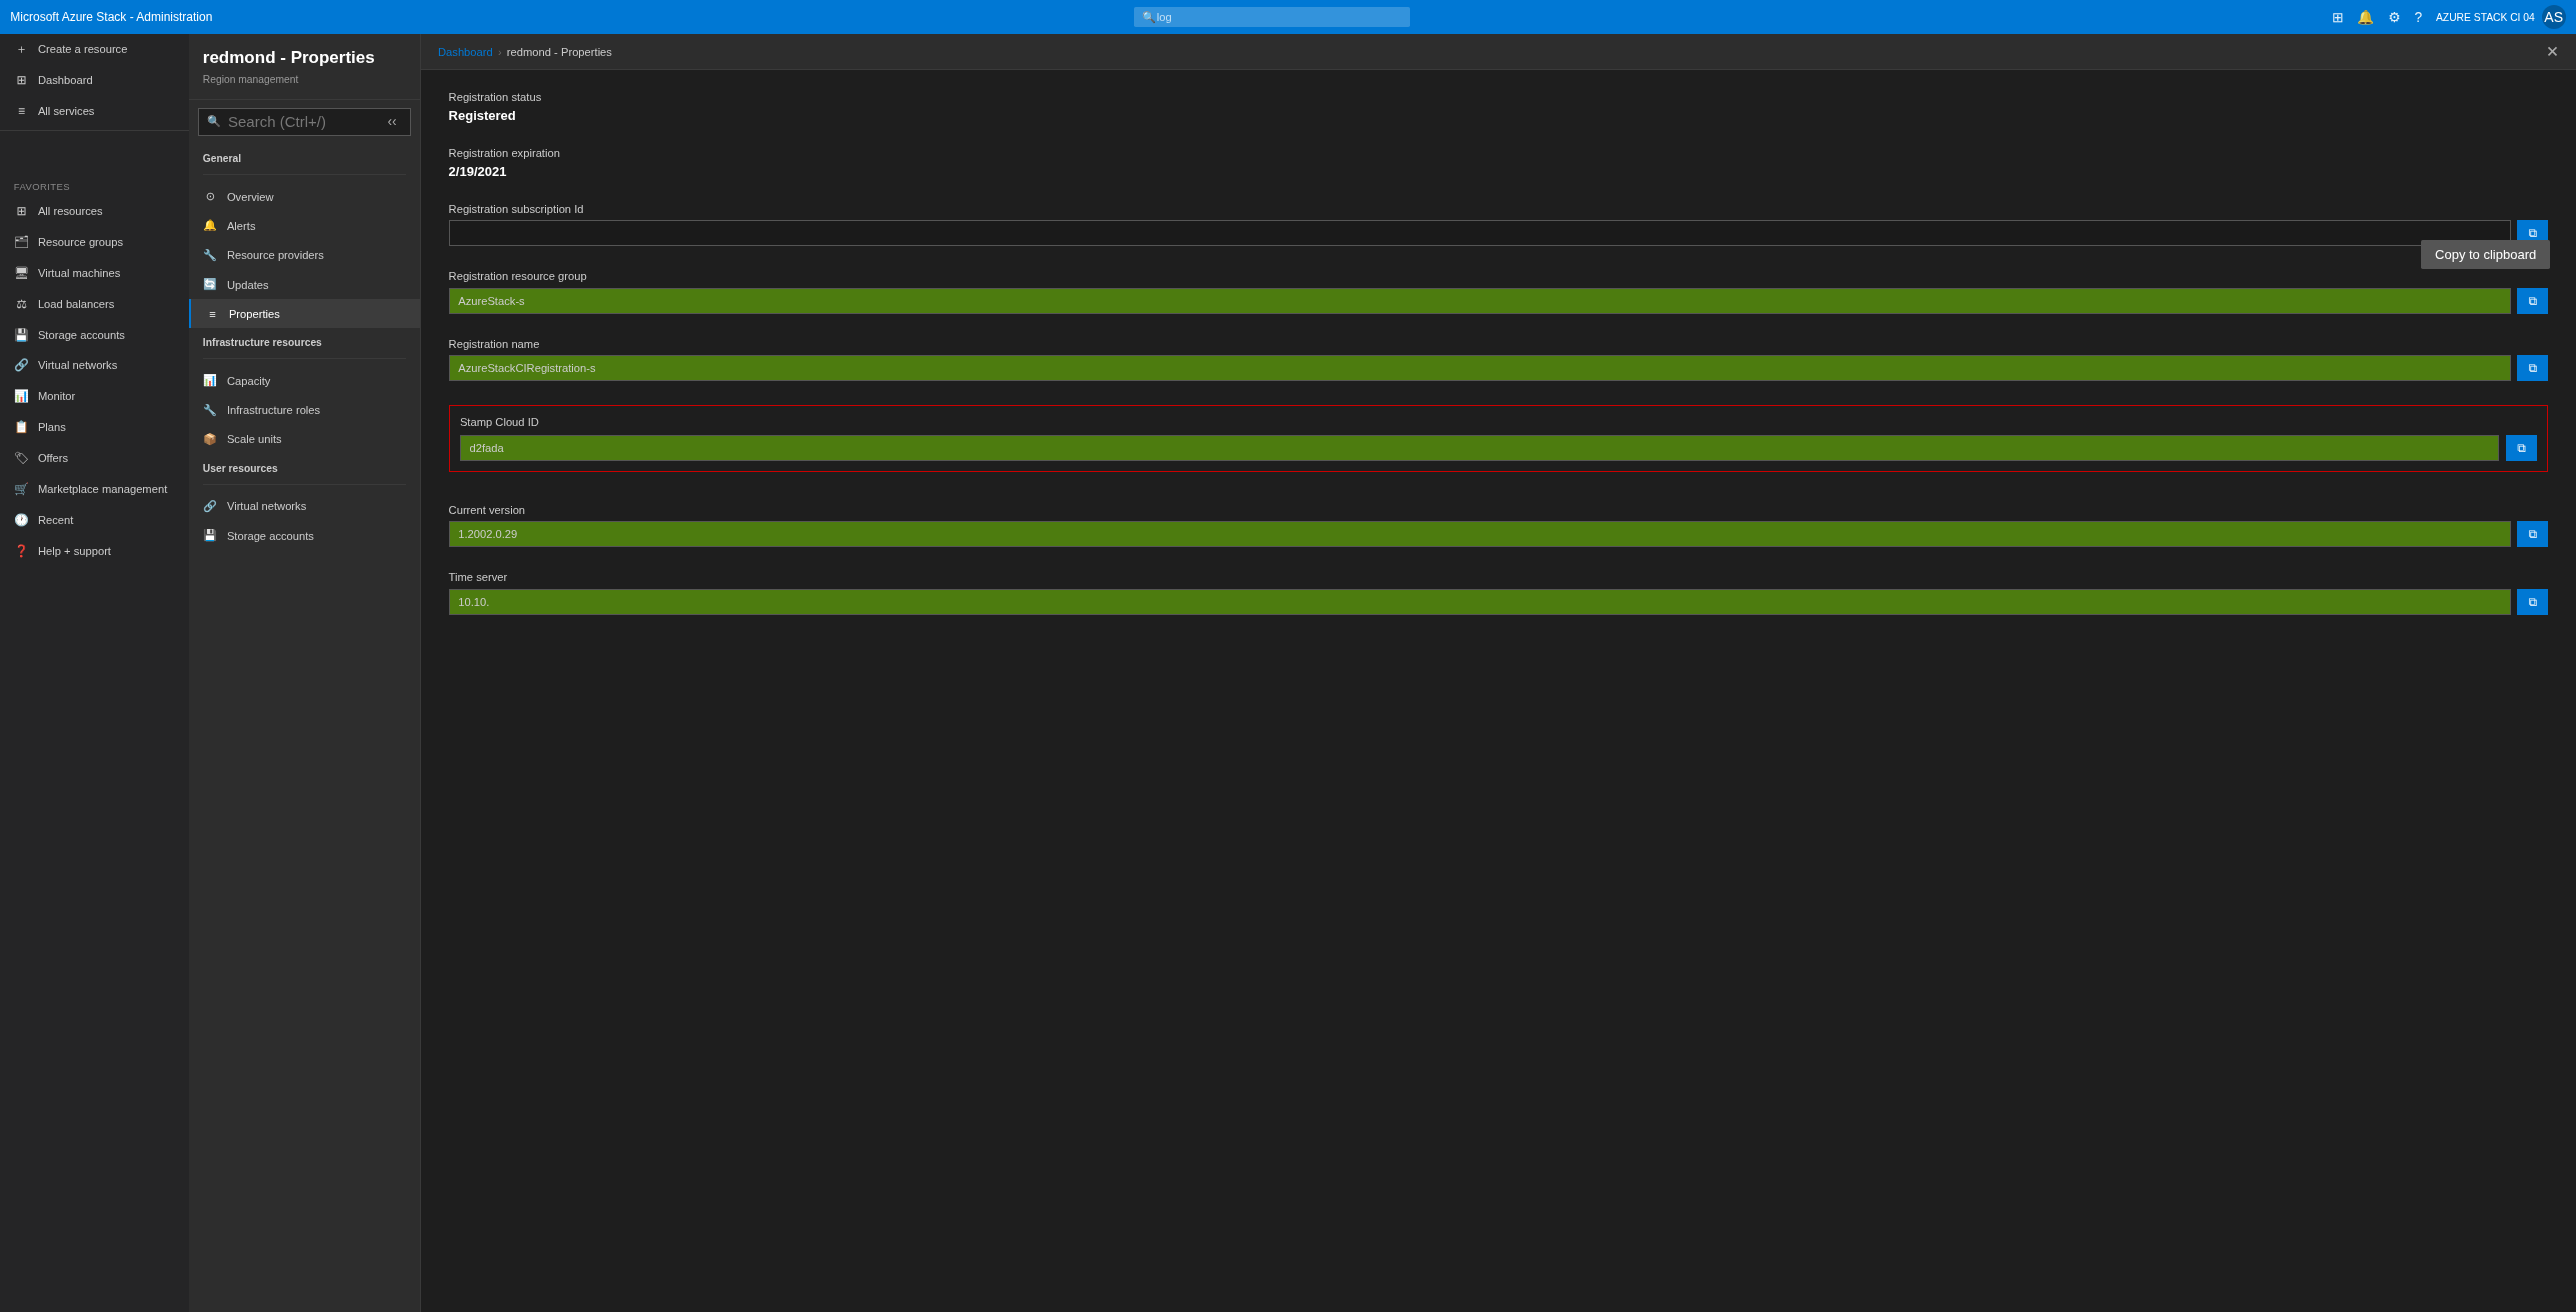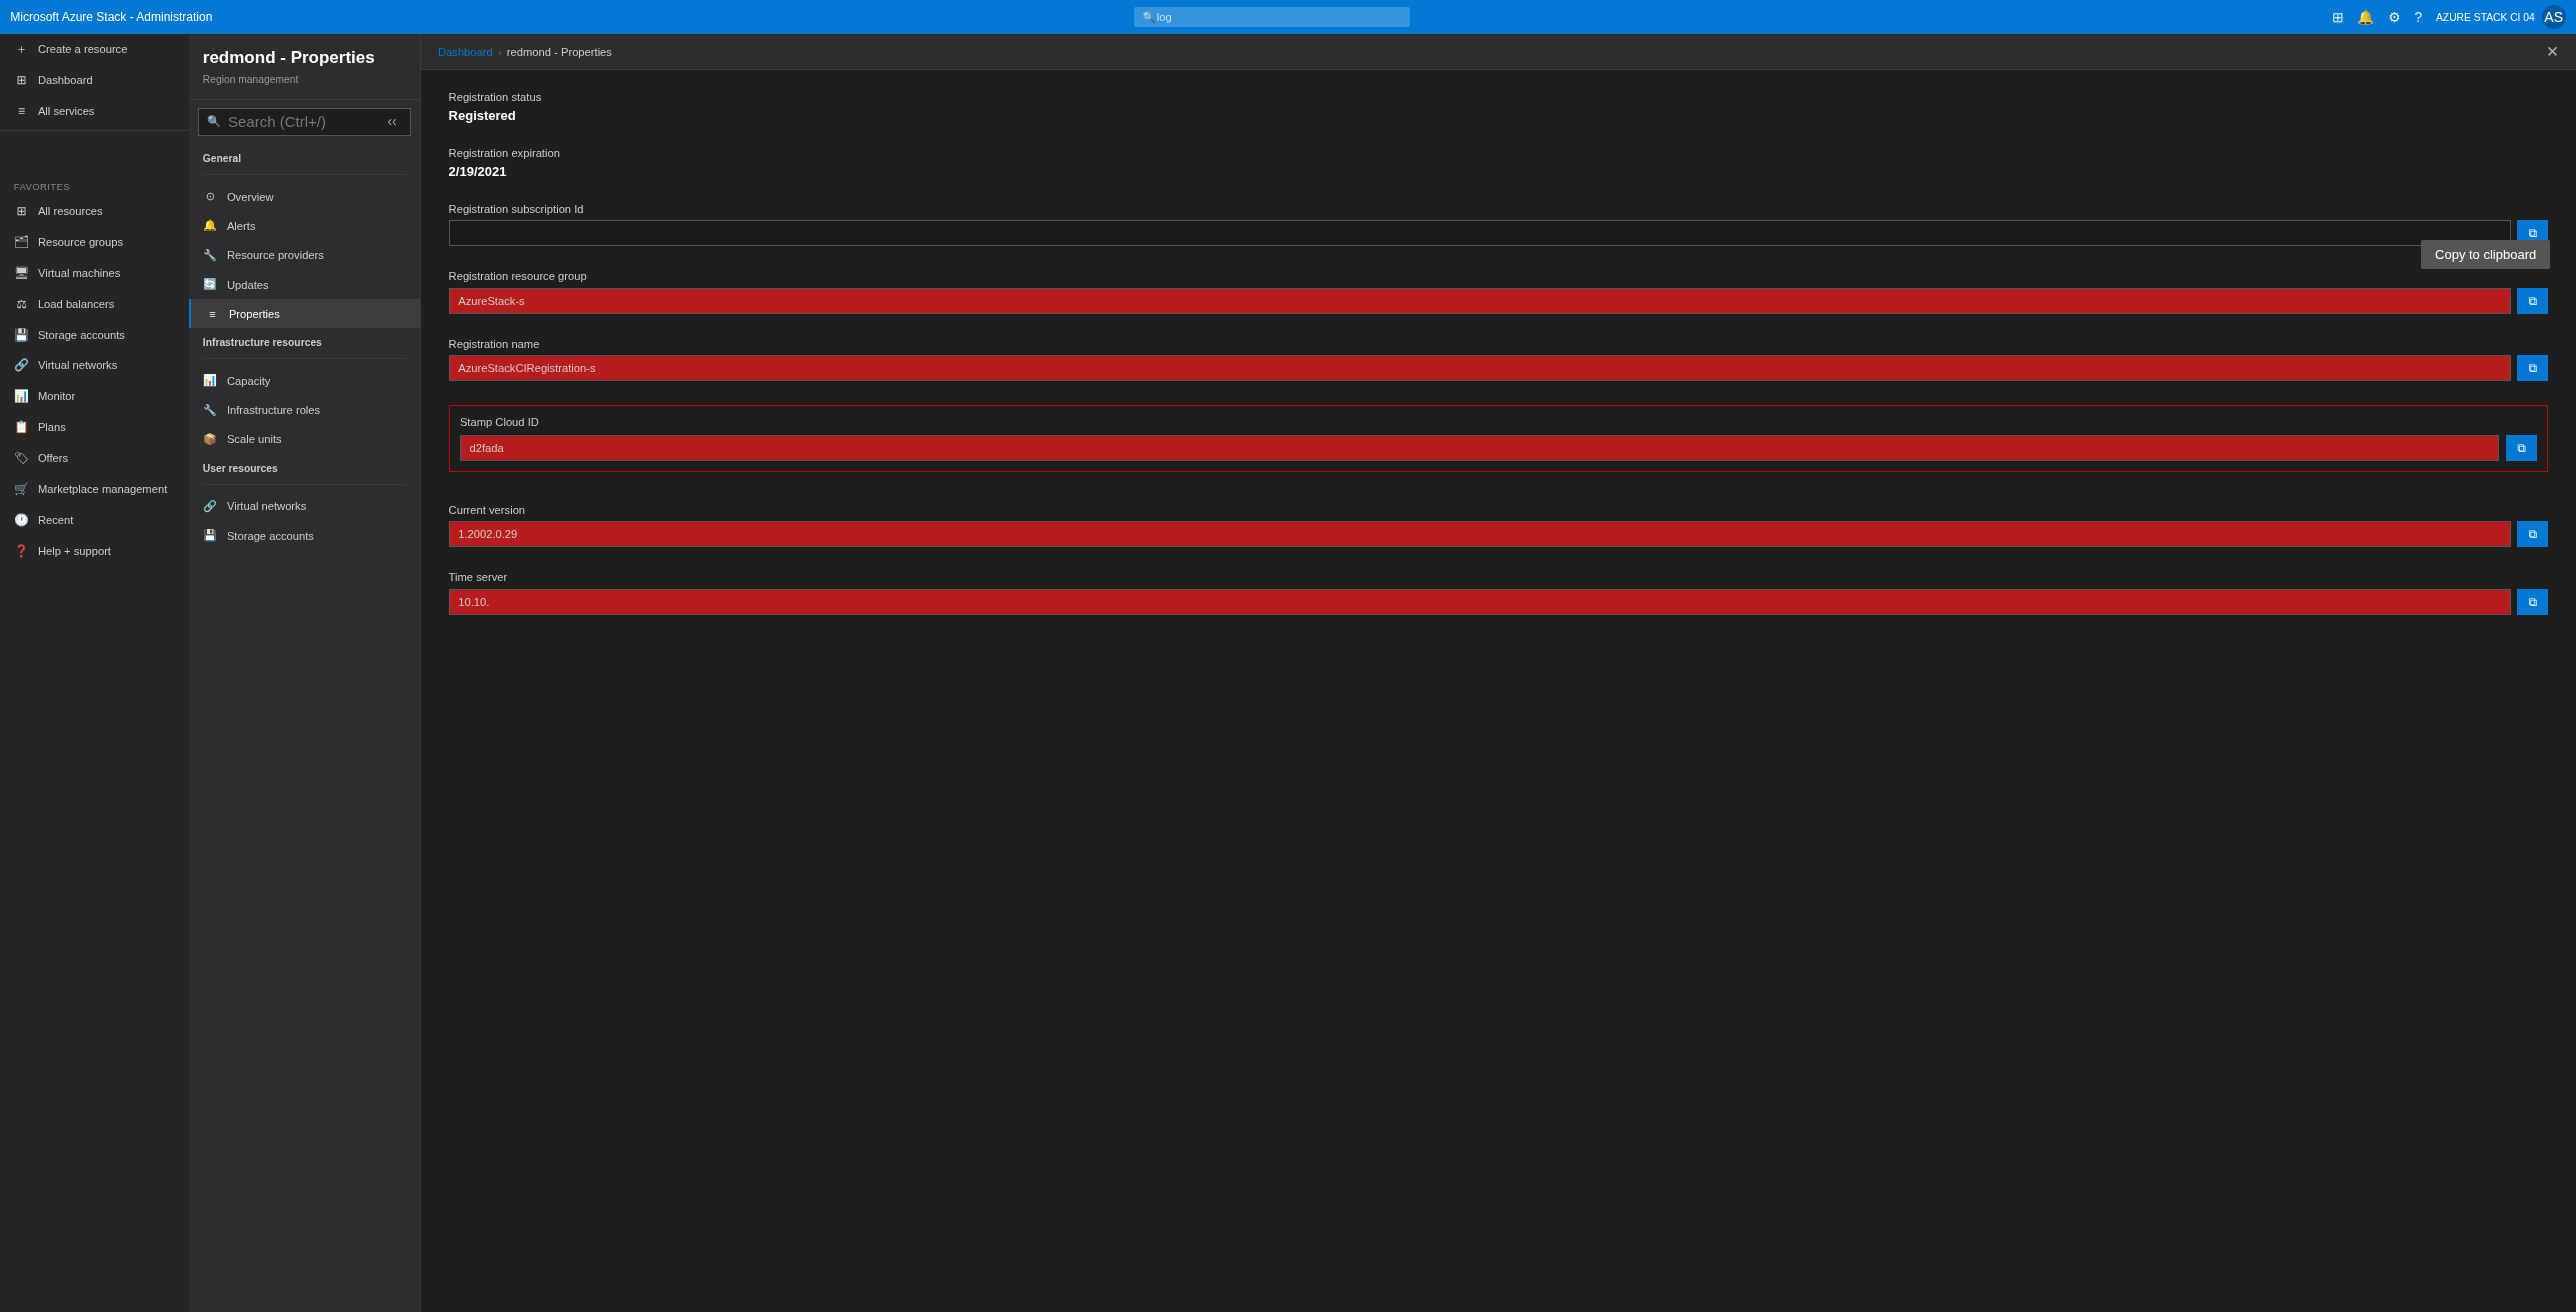--- a/index.html
+++ b/index.html
@@ -250,21 +250,21 @@
       font-weight: 600;
       color: #fff;
     }
     .field-row {
       display: flex;
       align-items: center;
       gap: 6.9px;
     }
     .field-input {
       flex: 1;
-      background: #b91c1c;
+      background: #4d7c0f;
       border: 0.9px solid #555;
       color: #ccc;
       padding: 6px 8.6px;
       font-size: 11.2px;
       outline: none;
       font-family: inherit;
     }
     .field-input:read-only { cursor: default; }
     .copy-btn {
       background: #0078d4;

